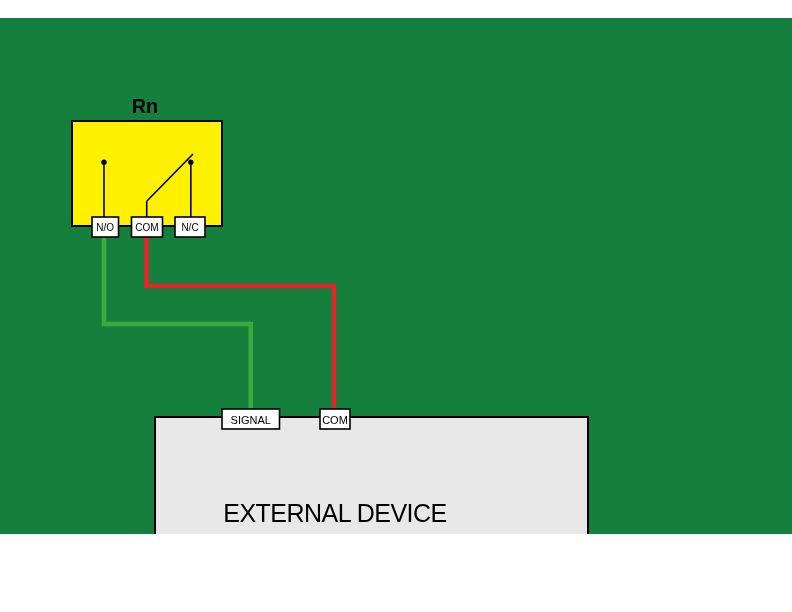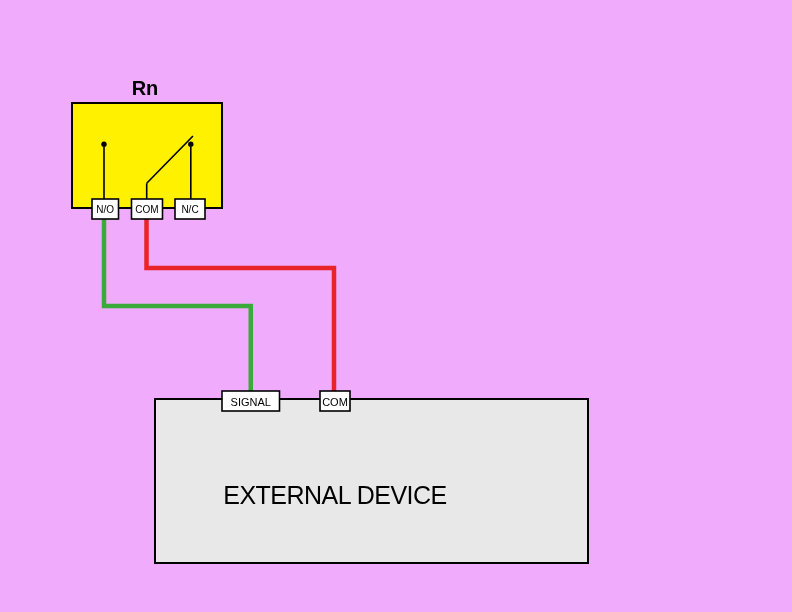--- a/index.html
+++ b/index.html
@@ -4,23 +4,24 @@
 <style>
   html, body {
     margin: 0;
     padding: 0;
     background: #ffffff;
     font-family: "Liberation Sans", sans-serif;
   }
   .canvas {
     position: relative;
     width: 792px;
-    height: 612px;
-    background: #f0abfc;
+    height: 516px;
+    background: #15803d;
     overflow: hidden;
+    margin-top: 18px;
   }
   svg { display: block; }
   text {
     font-family: "Liberation Sans", sans-serif;
     fill: #000000;
   }
   .terminal-label { font-size: 10px; }
   .device-terminal-label { font-size: 11px; }
   .relay-title { font-size: 20px; font-weight: bold; }
   .device-title { font-size: 25px; letter-spacing: -0.5px; }

